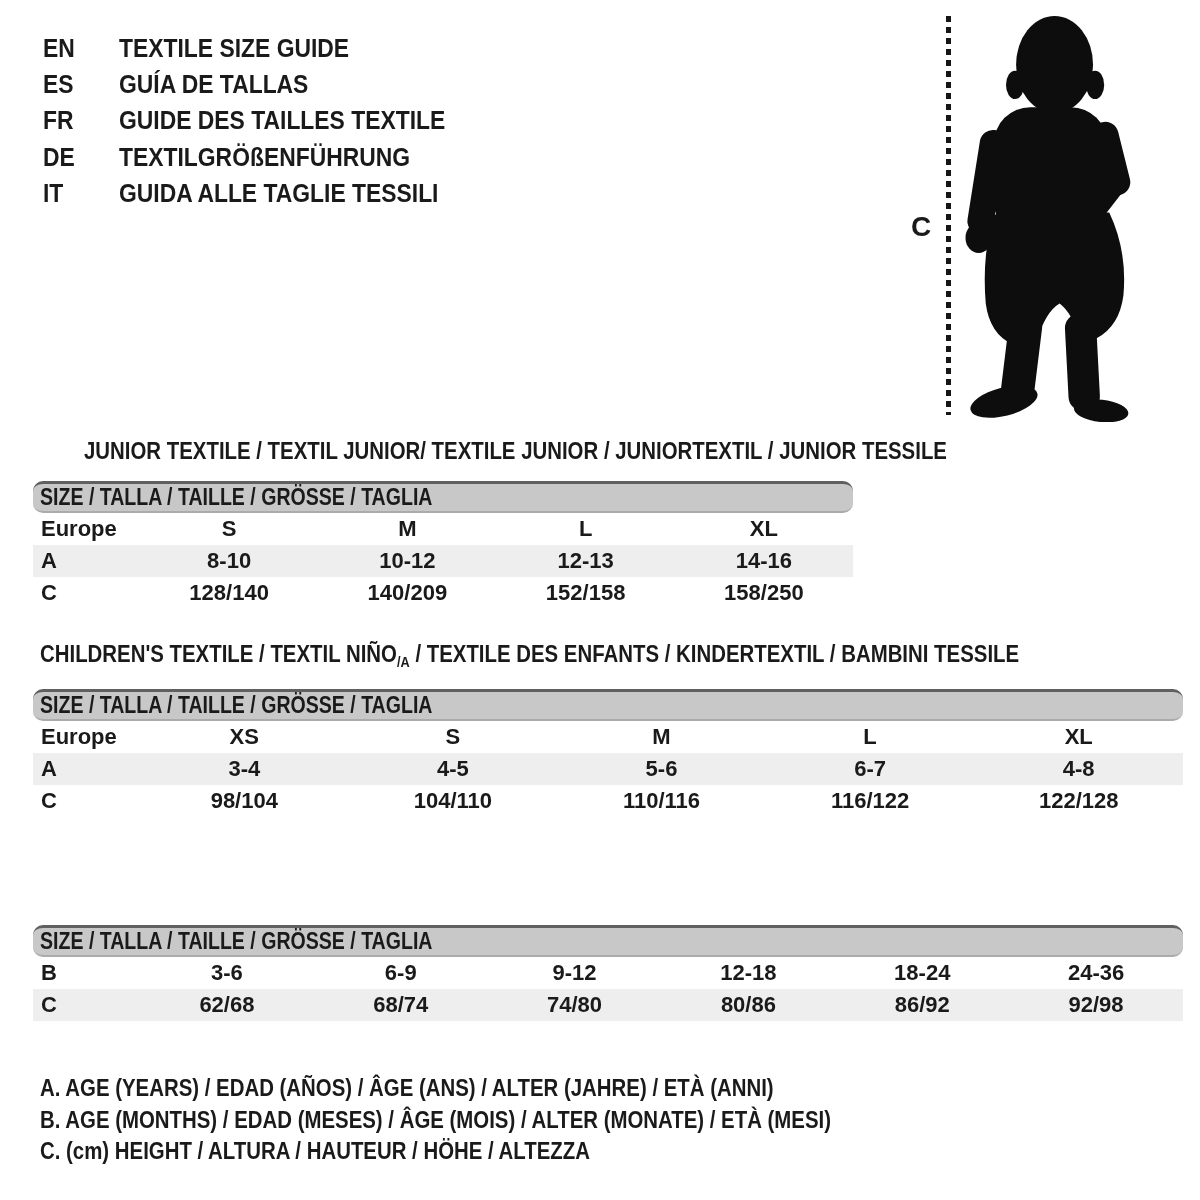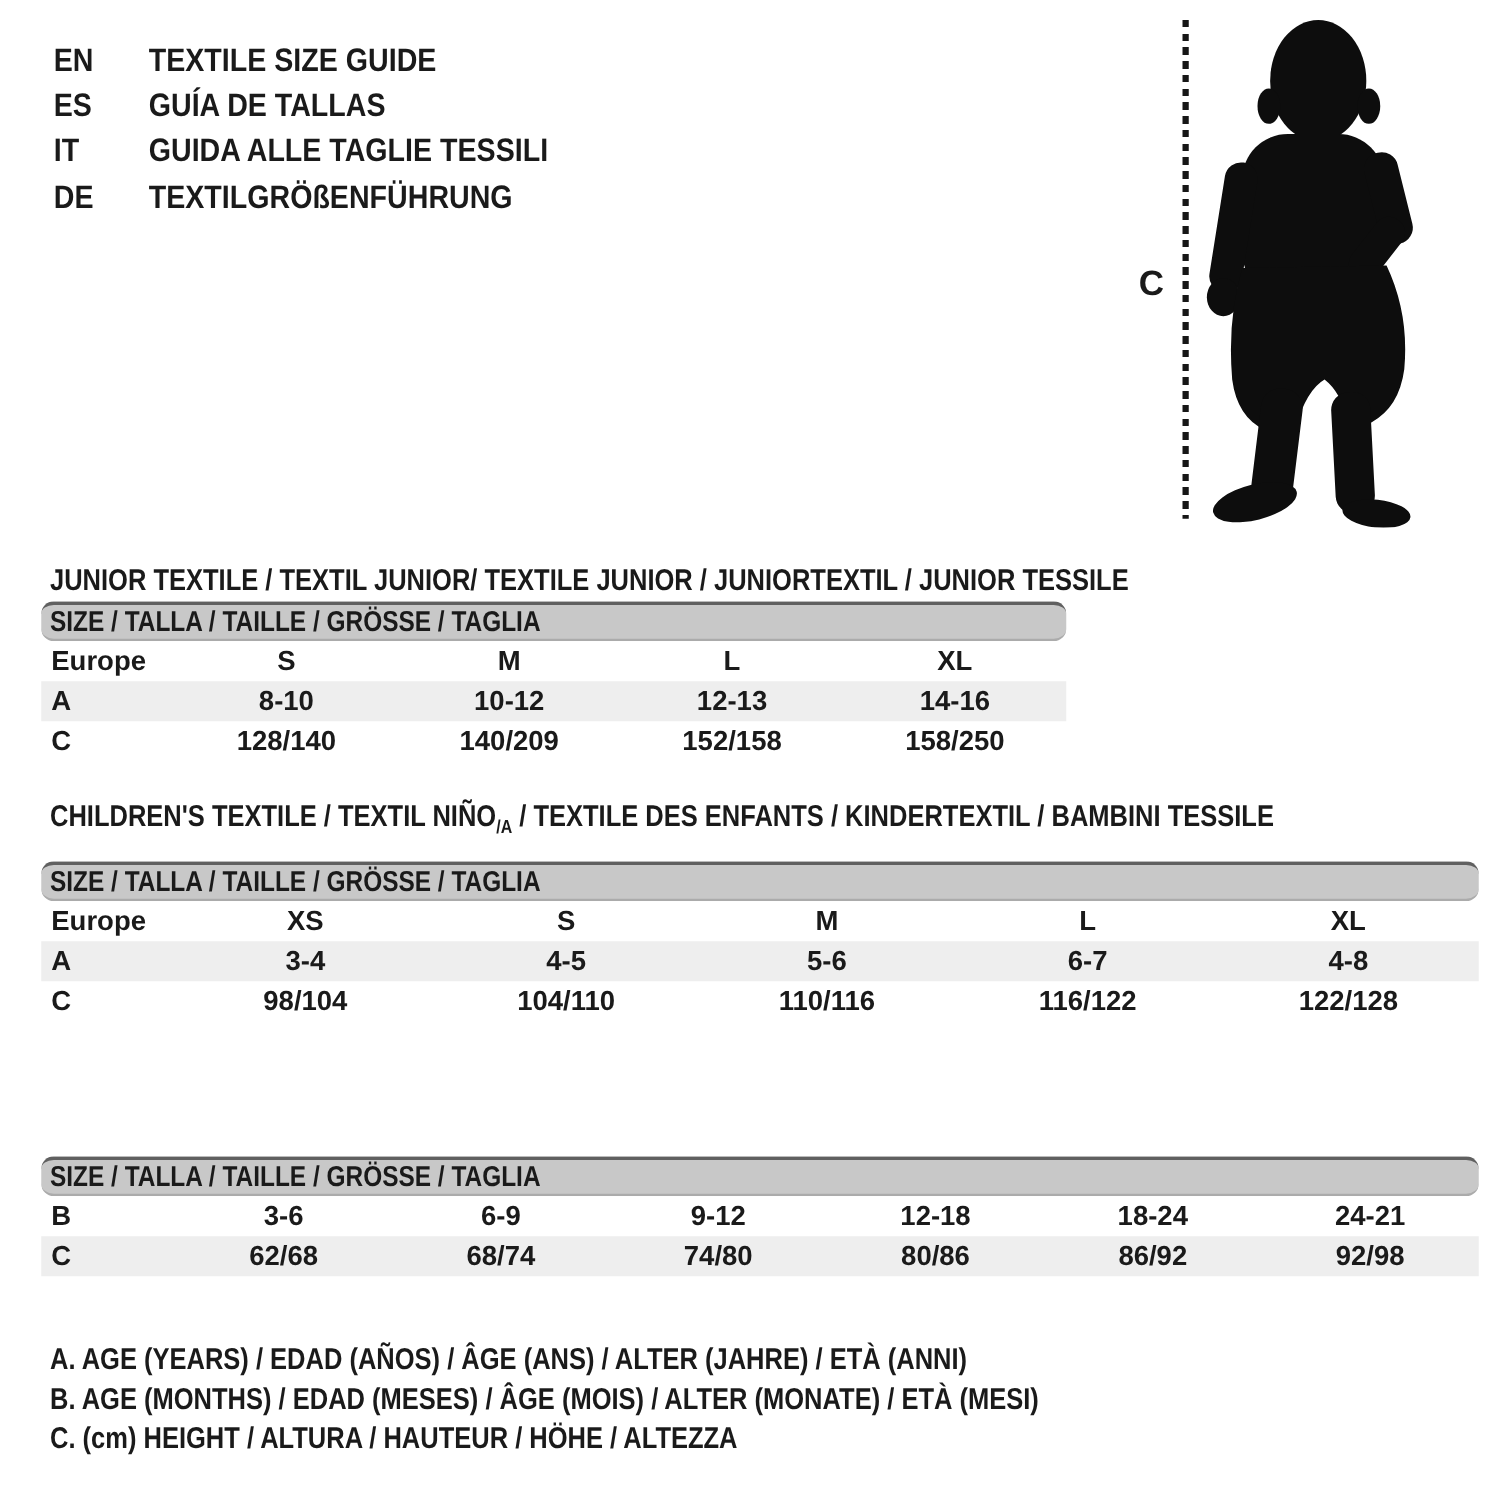--- a/index.html
+++ b/index.html
@@ -26,21 +26,21 @@
   
   .fig-dash {
     position:absolute; left:946px; top:16px; width:5px; height:399px;
     background:repeating-linear-gradient(to bottom,#161616 0 6px,transparent 6px 11px);
   }
   .fig-c { position:absolute; left:911px; top:211px; font-size:28px; }
   .baby-svg { position:absolute; left:958px; top:12px; width:180px; height:410px; }
 
   
   .sec-title { position:absolute; left:40px; font-size:24px; }
-  .t-junior { top:451px; }
+  .t-junior { top:437px;margin-left:44px; }
   .t-children { top:640px; }
   .t-babies { top:851px; line-height:31px; }
   .sub { font-size:15px; vertical-align:-5px; }
 
   
   .tbl { position:absolute; left:33px; }
   .tbl-junior { top:481px; width:820px; }
   .tbl-children { top:689px; width:1150px; }
   .tbl-babies { top:925px; width:1150px; }
   .tbl-head {
@@ -68,26 +68,30 @@
   <div class="lang-block">
     <div class="lang-row">
       <span class="lang-code"><span class="cx cx88">EN</span></span>
       <span class="cx cx88">TEXTILE SIZE GUIDE</span>
     </div>
     <div class="lang-row">
       <span class="lang-code"><span class="cx cx88">ES</span></span>
       <span class="cx cx88">GUÍA DE TALLAS</span>
     </div>
     <div class="lang-row">
+      <span class="lang-code"><span class="cx cx88">FR</span></span>
+      <span class="cx cx88">GUIDE DES TAILLES TEXTILE</span>
+    </div>
+    <div class="lang-row">
+      <span class="lang-code"><span class="cx cx88">DE</span></span>
+      <span class="cx cx88">TEXTILGRÖßENFÜHRUNG</span>
+    </div>
+    <div class="lang-row">
       <span class="lang-code"><span class="cx cx88">IT</span></span>
       <span class="cx cx88">GUIDA ALLE TAGLIE TESSILI</span>
-    </div>
-    <div class="lang-row">
-      <span class="lang-code"><span class="cx cx88">DE</span></span>
-      <span class="cx cx88">TEXTILGRÖßENFÜHRUNG</span>
     </div>
   </div>
 
   <div class="fig-dash"></div>
   <div class="fig-c">C</div>
   <svg class="baby-svg" viewBox="0 0 175 405" aria-hidden="true">
     <g fill="#0d0d0d">
       <ellipse cx="94" cy="52" rx="38" ry="48"></ellipse>
       <ellipse cx="55" cy="72" rx="9" ry="14"></ellipse>
       <ellipse cx="134" cy="72" rx="9" ry="14"></ellipse>
@@ -173,21 +177,21 @@
     <div class="tbl-head">
       <span class="cx cx85">SIZE / TALLA / TAILLE / GRÖSSE / TAGLIA</span>
     </div>
     <div class="trow cols6">
       <span class="rlabel">B</span>
       <span class="cell">3-6</span>
       <span class="cell">6-9</span>
       <span class="cell">9-12</span>
       <span class="cell">12-18</span>
       <span class="cell">18-24</span>
-      <span class="cell">24-21</span>
+      <span class="cell">24-36</span>
     </div>
     <div class="trow cols6 alt">
       <span class="rlabel">C</span>
       <span class="cell">62/68</span>
       <span class="cell">68/74</span>
       <span class="cell">74/80</span>
       <span class="cell">80/86</span>
       <span class="cell">86/92</span>
       <span class="cell">92/98</span>
     </div>

